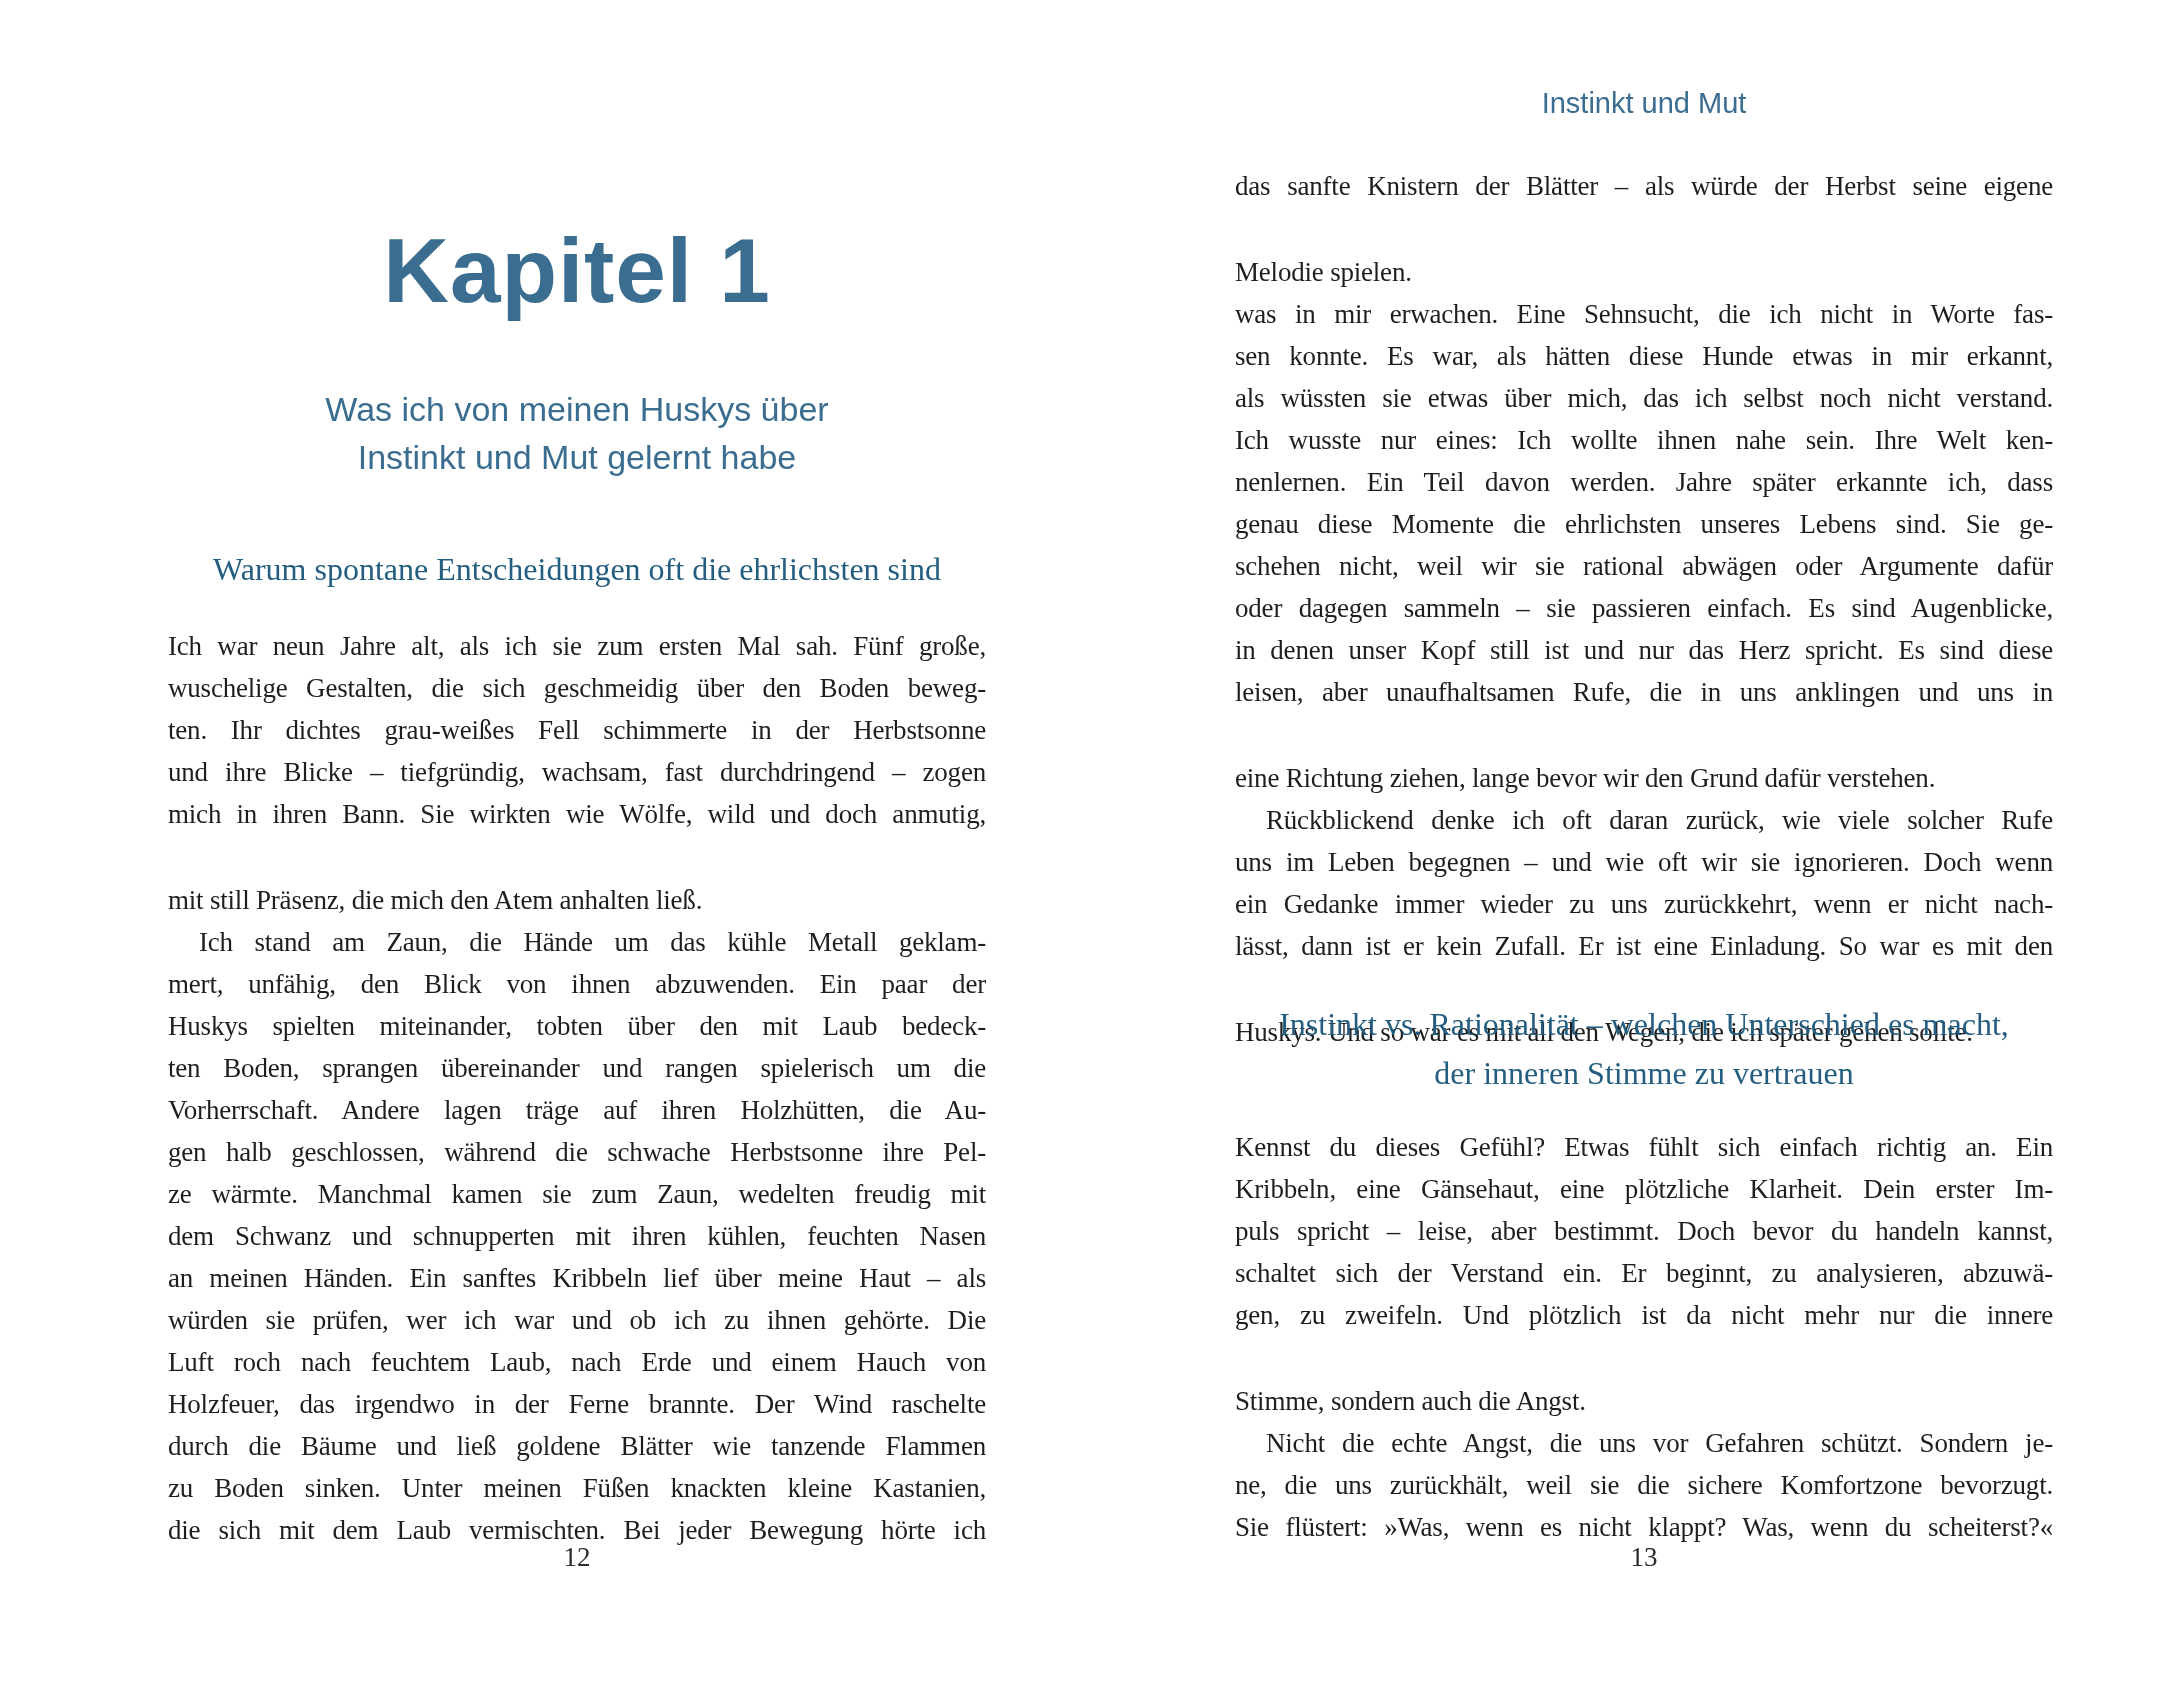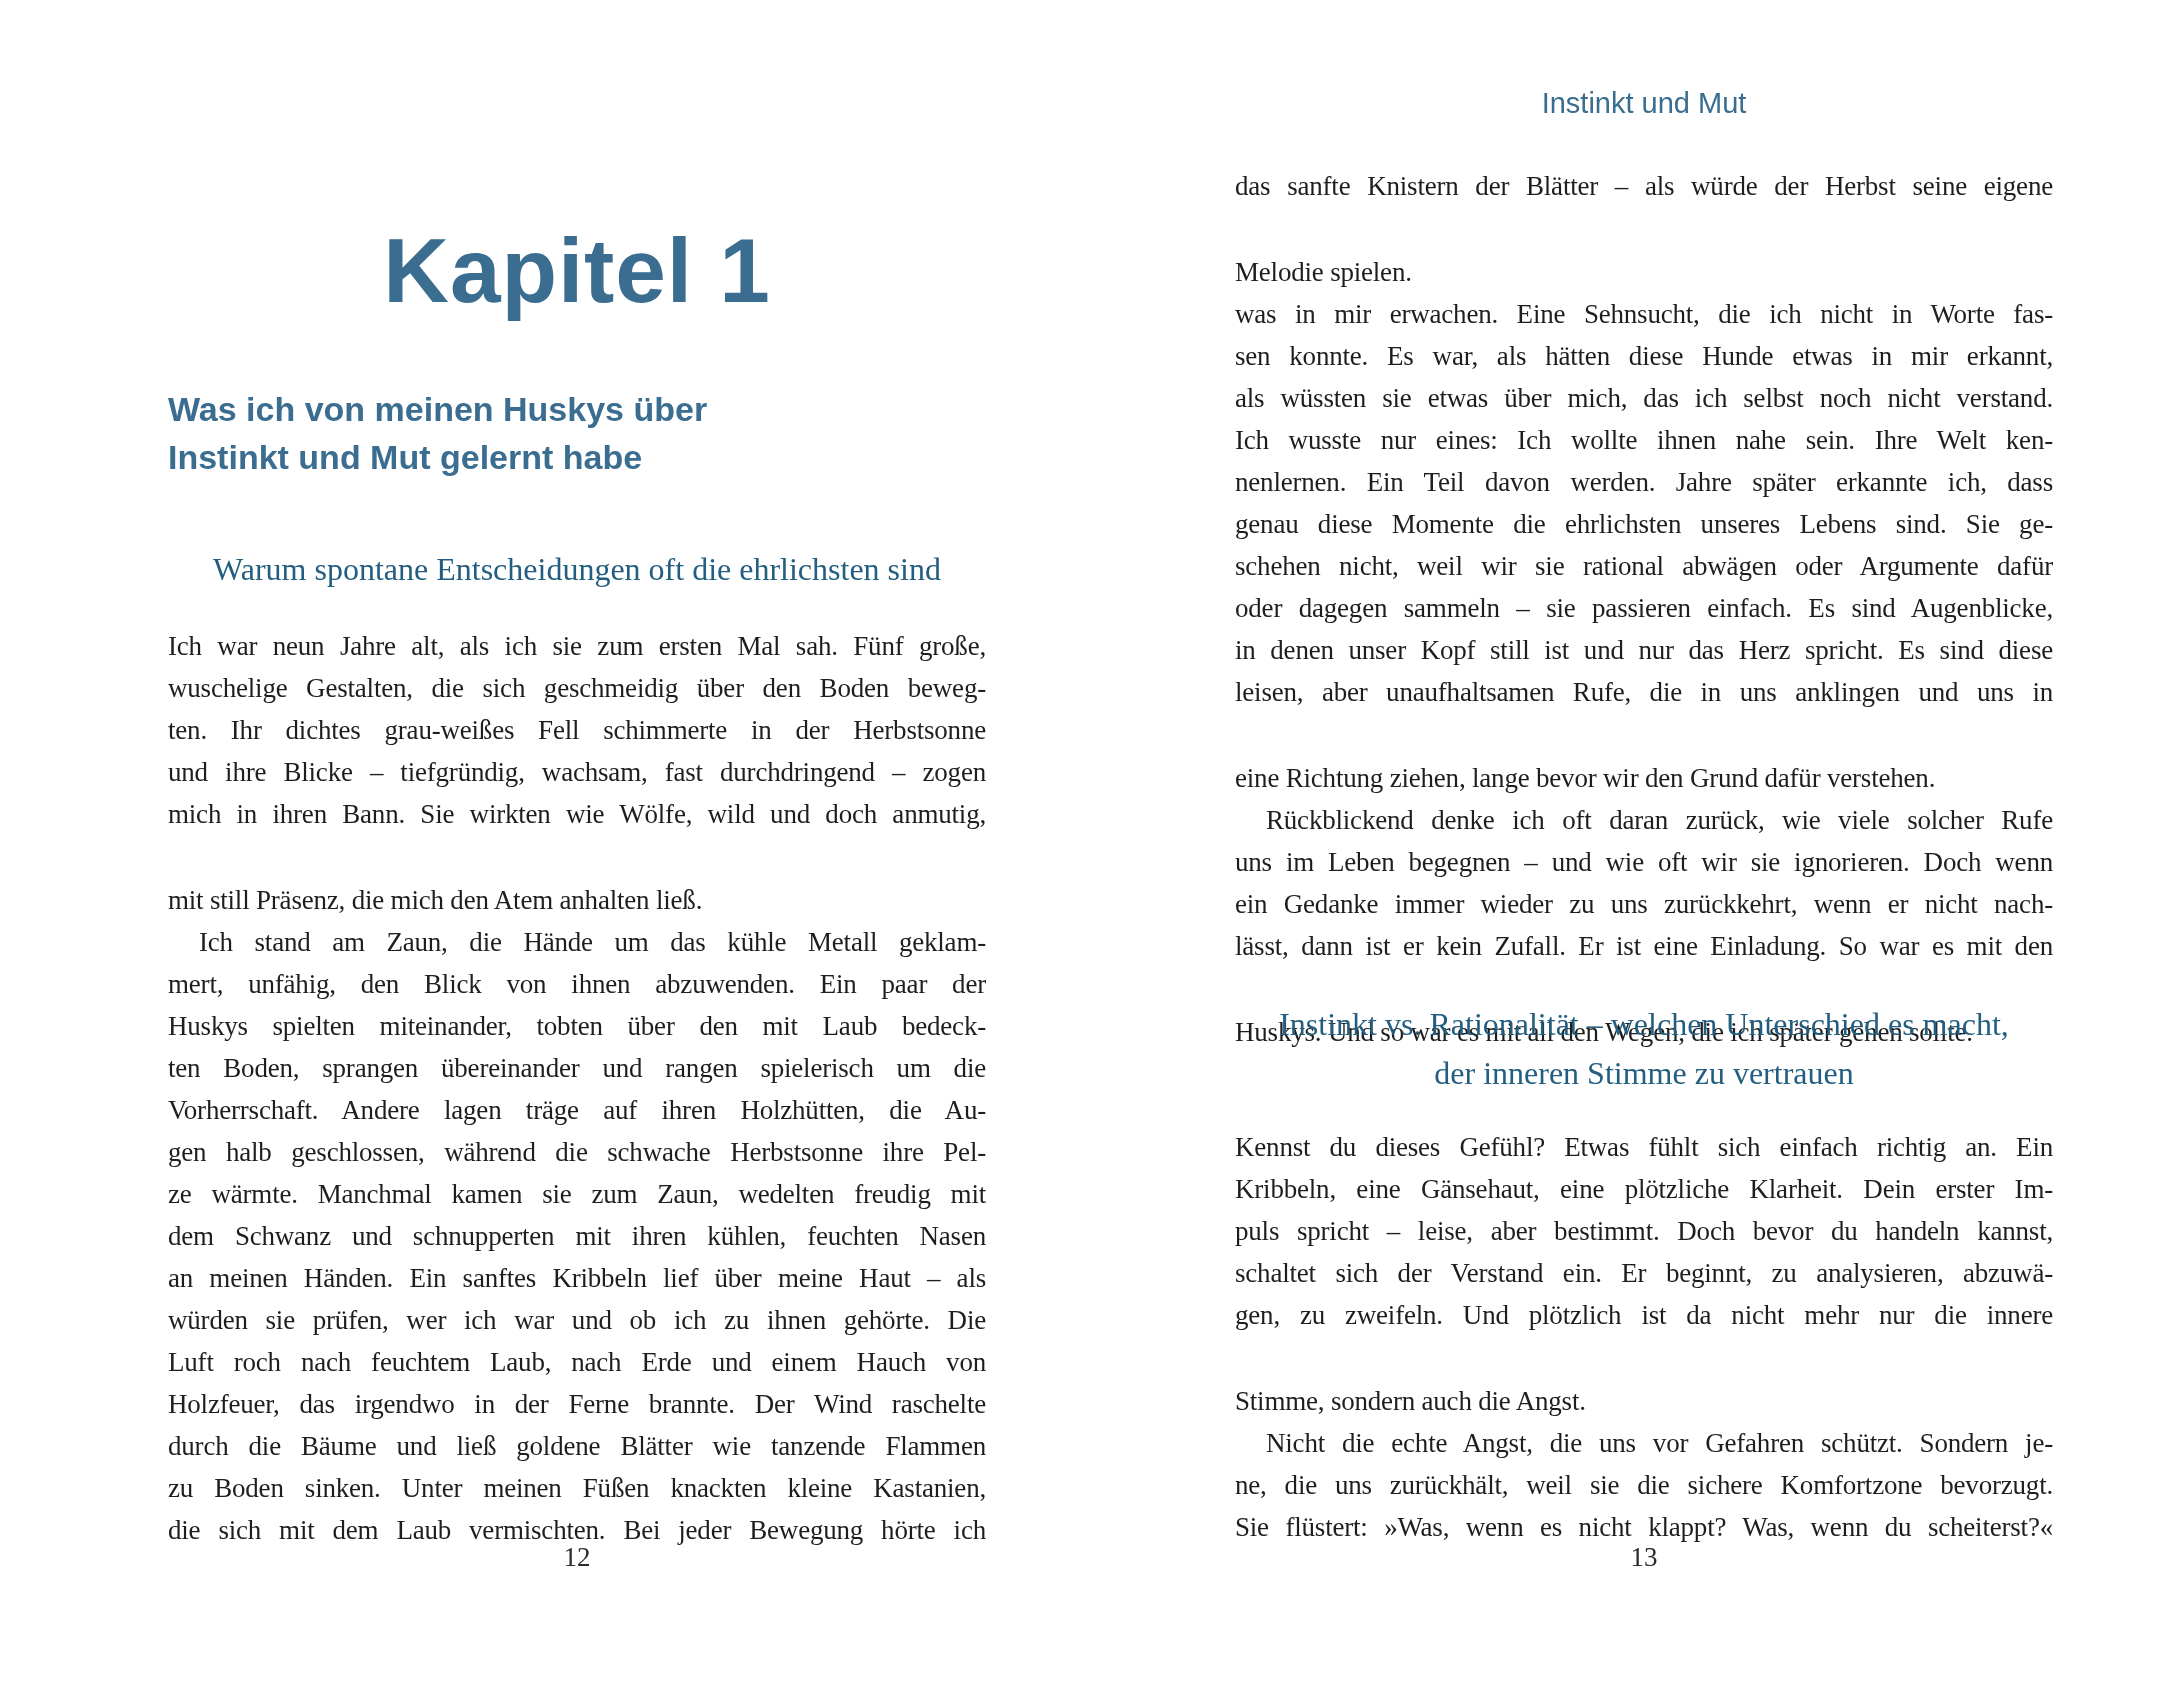--- a/index.html
+++ b/index.html
@@ -17,22 +17,22 @@
   #page-left{left:168px;}
   #page-right{left:1235px;}
 
   .chapter-title{
     position:absolute;top:225px;left:0;width:100%;text-align:center;
     font-family:"Liberation Sans", sans-serif;font-weight:600;
     font-size:91px;line-height:1.0;color:var(--accent-sans);
     letter-spacing:0.9px;
   }
   .chapter-subtitle{
-    position:absolute;top:385px;left:0;width:100%;
-    font-family:"Liberation Sans", sans-serif;font-weight:700;
+    position:absolute;top:385px;left:0;width:100%;text-align:center;
+    font-family:"Liberation Sans", sans-serif;font-weight:400;
     font-size:34px;line-height:48px;color:var(--accent-sans);
   }
   .section-heading{
     position:absolute;left:0;width:100%;text-align:center;
     font-family:"Liberation Serif", serif;font-weight:normal;
     font-size:32px;line-height:49px;color:var(--accent-serif);
   }
   #left-section-heading{top:545px;}
   #right-section-heading{top:1000px;}
 

